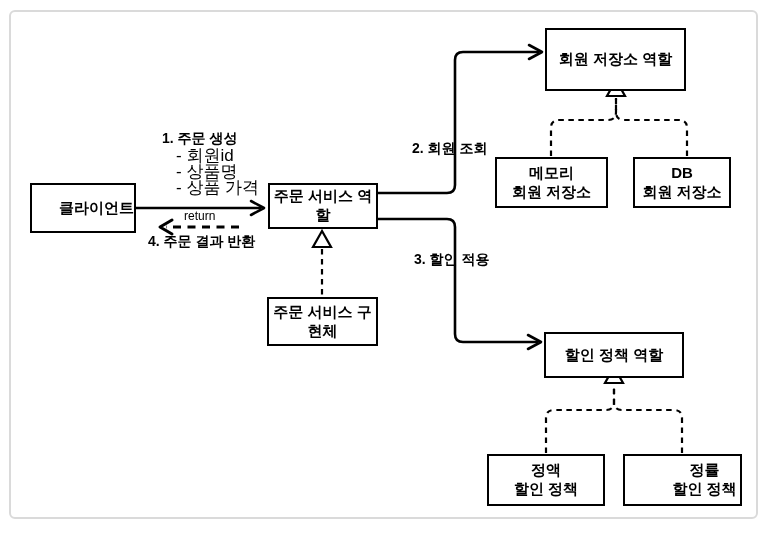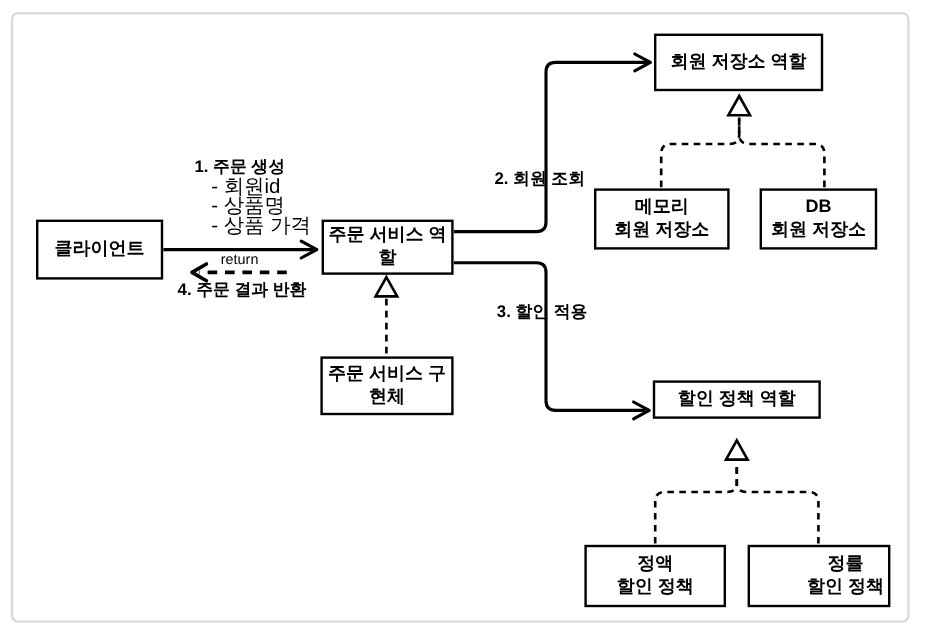--- a/index.html
+++ b/index.html
@@ -63,27 +63,27 @@
   .lbl.params {
     font-weight: normal;
     font-size: 17px;
     line-height: 16px;
   }
   .lbl.small {
     font-weight: normal;
     font-size: 12px;
   }
   
-  #n-client            { left: 30px;  top: 183px; width: 106px; height: 50px; }
+  #n-client            { left: 30px;  top: 183px; width: 106px; height: 50px; align-items: flex-end; }
   #n-order-role        { left: 268px; top: 183px; width: 110px; height: 46px; text-align: center; }
   #n-order-impl        { left: 267px; top: 297px; width: 111px; height: 49px; }
-  #n-member-role       { left: 545px; top: 28px;  width: 141px; height: 48px; }
+  #n-member-role       { left: 545px; top: 28px;  width: 141px; height: 63px; }
   #n-memory-repo       { left: 495px; top: 157px; width: 113px; height: 51px; }
   #n-db-repo           { left: 633px; top: 157px; width: 98px; height: 51px; }
-  #n-discount-role     { left: 544px; top: 317px; width: 140px; height: 32px; }
+  #n-discount-role     { left: 544px; top: 332px; width: 140px; height: 46px; }
   #n-fixed-policy      { left: 487px; top: 454px; width: 118px; height: 52px; }
   #n-rate-policy       { left: 623px; top: 454px; width: 119px; height: 52px; padding-left: 44px; }
   
   #l-step1  { left: 162px; top: 130px; }
   #l-params { left: 176px; top: 148px; }
   #l-return { left: 184px; top: 209px; }
   #l-step4  { left: 148px; top: 233px; }
   #l-step2  { left: 412px; top: 140px; }
   #l-step3  { left: 414px; top: 251px; }
 </style>

